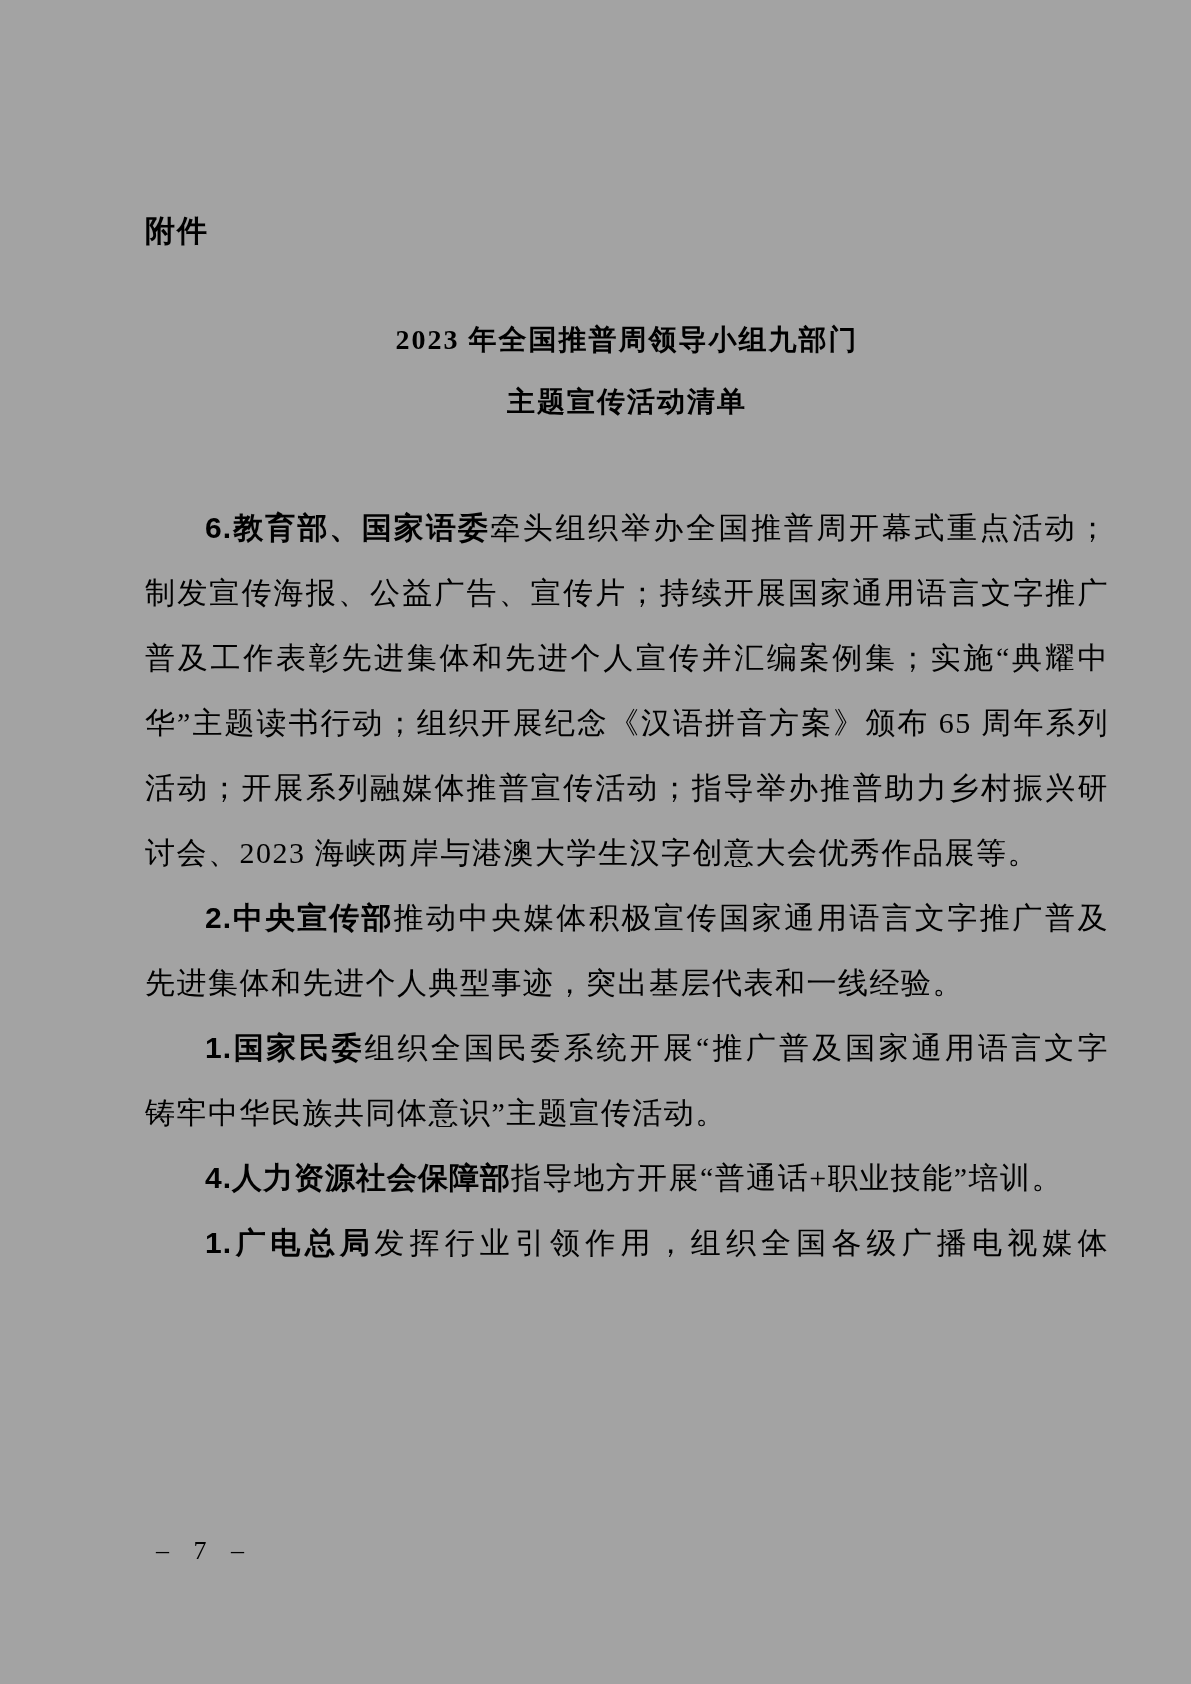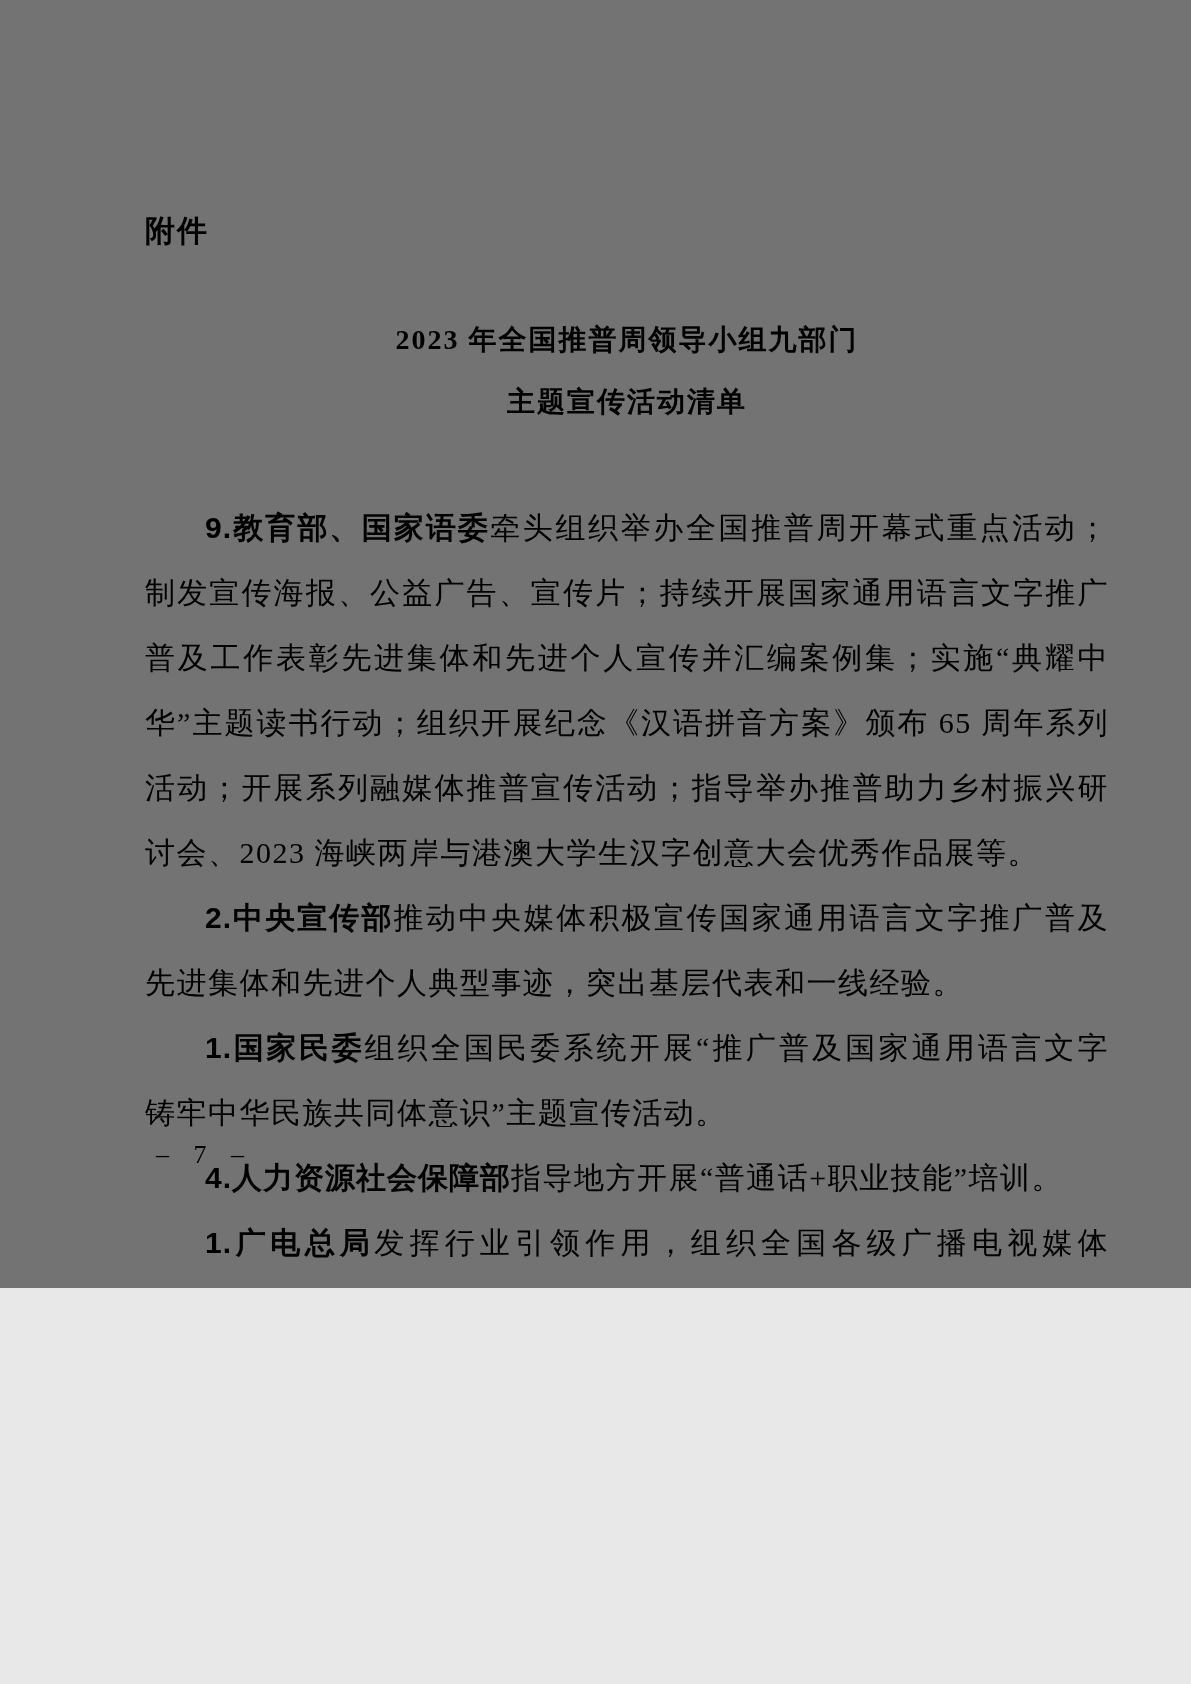--- a/index.html
+++ b/index.html
@@ -1,20 +1,20 @@
 <!DOCTYPE html>
 <html lang="zh"><head>
 <meta charset="utf-8">
 <style>
   html, body { margin: 0; padding: 0; background: #e8e8e8; }
   .page {
     width: 1191px;
-    height: 1288px;
+    height: 1684px;
     margin: 0 auto;
-    background: #737373;
+    background: #a3a3a3;
     color: #000000;
     position: relative;
     box-sizing: border-box;
     padding: 213px 82px 0 145px;
     font-family: "Liberation Serif", "DejaVu Serif", serif;
     overflow: hidden;
   }
   .attachment {
     font-family: "Liberation Sans", "DejaVu Sans", sans-serif;
     font-weight: bold;
@@ -67,21 +67,21 @@
 
   <div class="attachment">附件</div>
 
   <div class="title">
     <div>2023 年全国推普周领导小组九部门</div>
     <div>主题宣传活动清单</div>
   </div>
 
   <div class="content">
 
-    <p class="para"><span class="lead">9.教育部、国家语委</span><span>牵头组织举办全国推普周开幕式重点活动；制发宣传海报、公益广告、宣传片；持续开展国家通用语言文字推广普及工作表彰先进集体和先进个人宣传并汇编案例集；实施“典耀中华”主题读书行动；组织开展纪念《汉语拼音方案》颁布 65 周年系列活动；开展系列融媒体推普宣传活动；指导举办推普助力乡村振兴研讨会、2023 海峡两岸与港澳大学生汉字创意大会优秀作品展等。</span></p>
+    <p class="para"><span class="lead">6.教育部、国家语委</span><span>牵头组织举办全国推普周开幕式重点活动；制发宣传海报、公益广告、宣传片；持续开展国家通用语言文字推广普及工作表彰先进集体和先进个人宣传并汇编案例集；实施“典耀中华”主题读书行动；组织开展纪念《汉语拼音方案》颁布 65 周年系列活动；开展系列融媒体推普宣传活动；指导举办推普助力乡村振兴研讨会、2023 海峡两岸与港澳大学生汉字创意大会优秀作品展等。</span></p>
 
     <p class="para"><span class="lead">2.中央宣传部</span><span>推动中央媒体积极宣传国家通用语言文字推广普及先进集体和先进个人典型事迹，突出基层代表和一线经验。</span></p>
 
     <p class="para"><span class="lead">1.国家民委</span><span>组织全国民委系统开展“推广普及国家通用语言文字　铸牢中华民族共同体意识”主题宣传活动。</span></p>
 
     <p class="para"><span class="lead">4.人力资源社会保障部</span><span>指导地方开展“普通话+职业技能”培训。</span></p>
 
 
     <p class="para para-continued"><span class="lead">1.广电总局</span><span>发挥行业引领作用，组织全国各级广播电视媒体</span></p>
 

